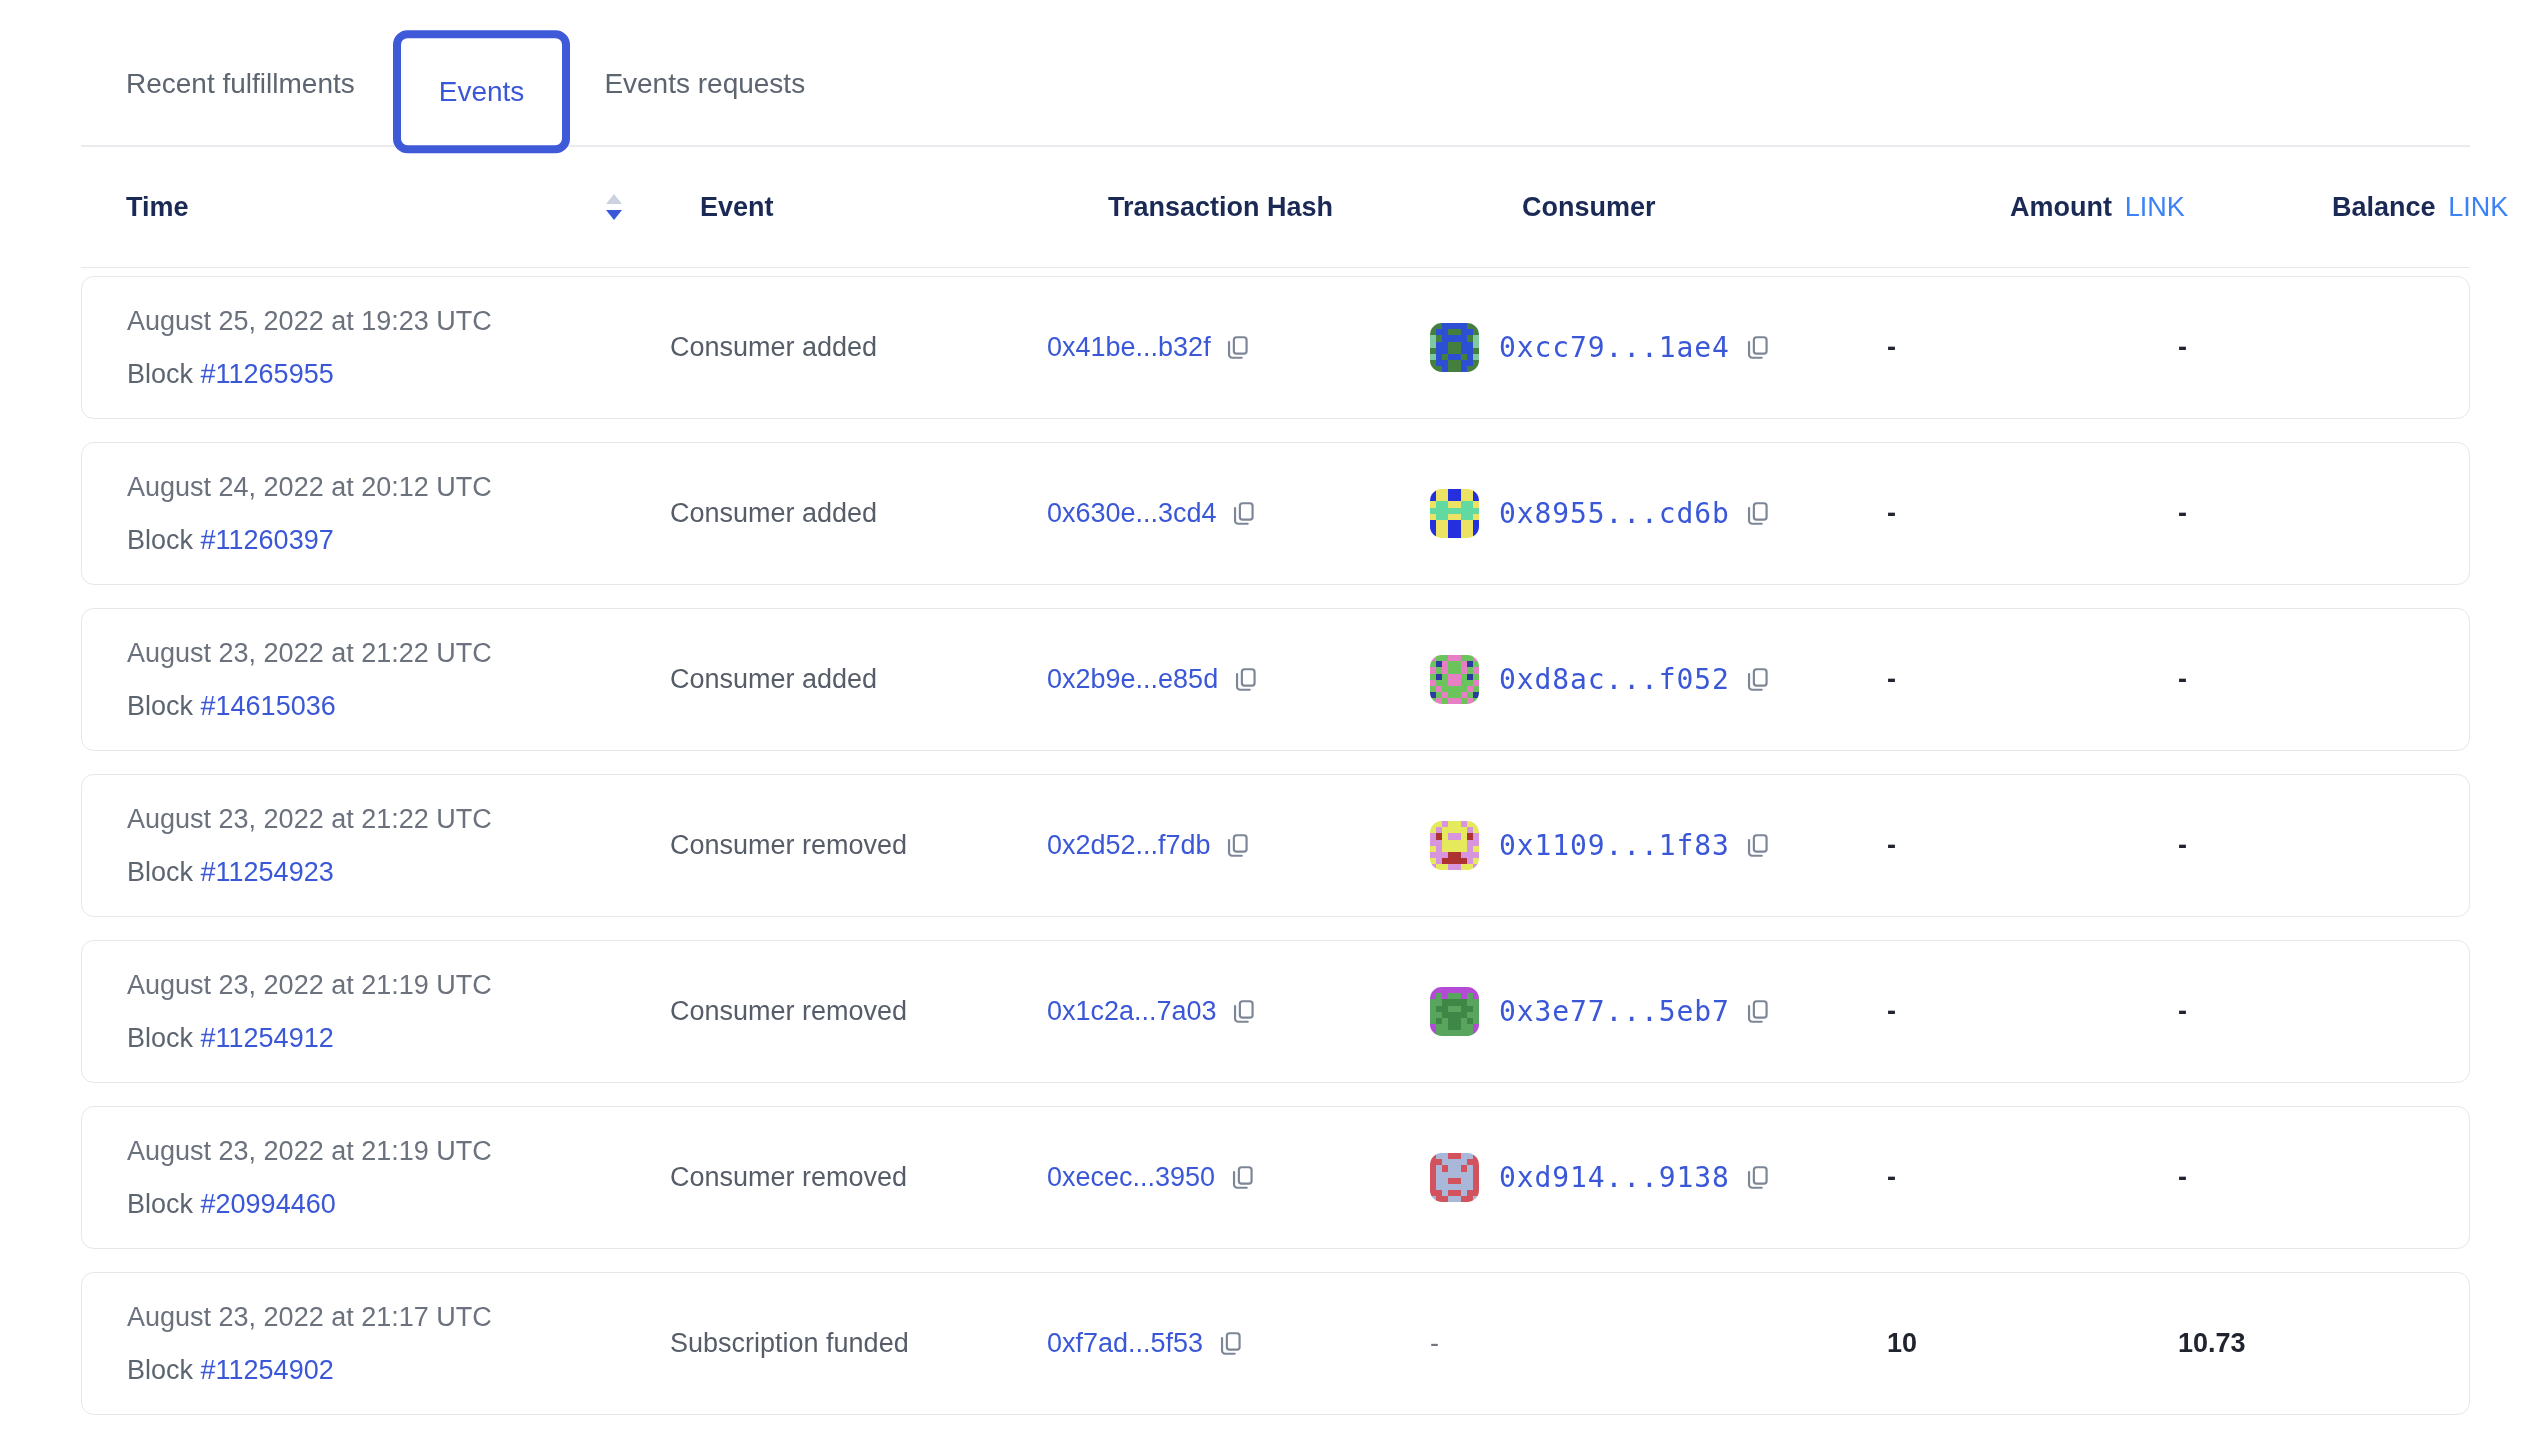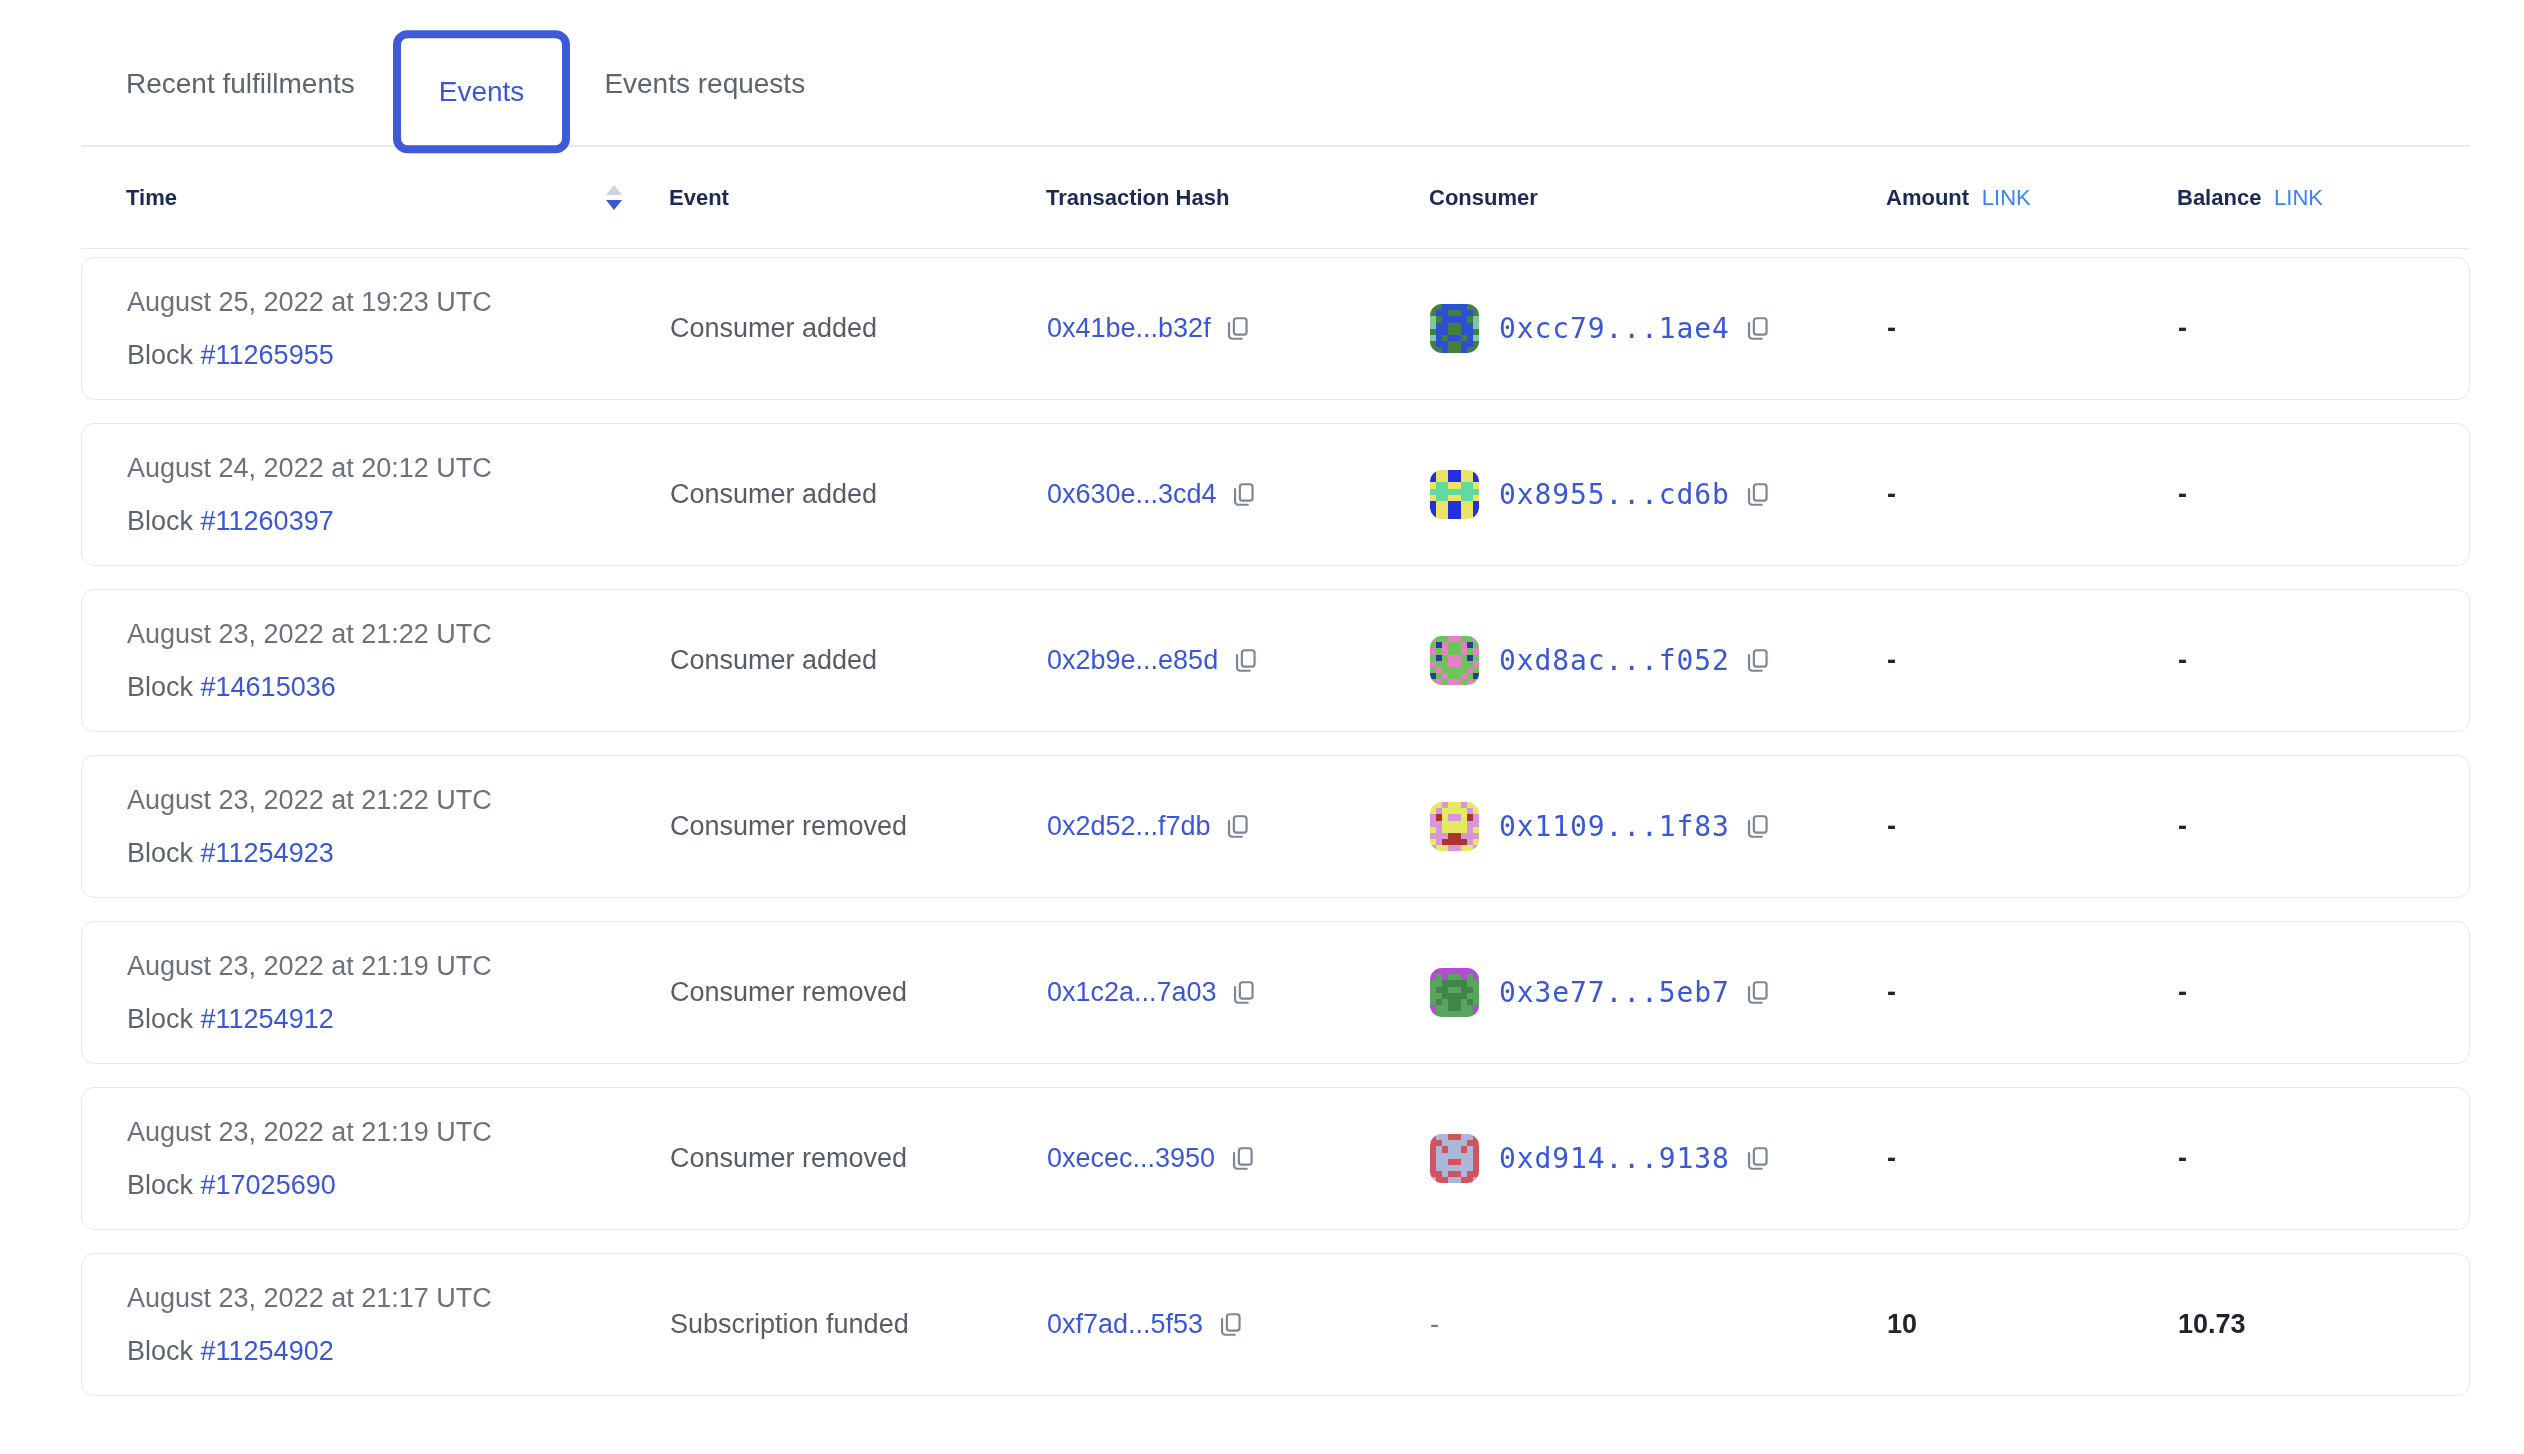--- a/index.html
+++ b/index.html
@@ -22,25 +22,25 @@
   .tab{font-size:28px;color:#5d6570;cursor:pointer;white-space:nowrap;}
   .tab-active-box{
     border:8.2px solid #3f5ad8;border-radius:14.5px;
     padding:0 38px;height:107px;display:flex;align-items:center;justify-content:center;
     margin-left:38px;margin-right:34px;background:#ffffff;
     transform:translateY(8.2px);cursor:pointer;
   }
   .tab-active-box .tab{color:#3a57d7;}
   
   .thead{
-    width:2389px;height:102px;box-sizing:border-box;
+    width:2389px;height:121px;box-sizing:border-box;
     display:grid;grid-template-columns:543px 377px 383px 457px 291px 1fr;
     align-items:center;padding-left:45px;
     border-bottom:1.8px solid #e6e8ec;
-    font-size:22px;font-weight:700;color:#1b2a55;
+    font-size:27px;font-weight:700;color:#1b2a55;gap:31px;
   }
   .th{display:flex;align-items:center;}
   .th .unit{font-weight:400;color:#3b82f6;margin-left:12.7px;}
   .sort{
     display:flex;flex-direction:column;gap:5.5px;align-items:center;
     margin-left:auto;margin-right:47px;cursor:pointer;
   }
   .sort .up{width:0;height:0;border-left:8.2px solid transparent;border-right:8.2px solid transparent;border-bottom:10px solid #ccd2de;}
   .sort .down{width:0;height:0;border-left:8.2px solid transparent;border-right:8.2px solid transparent;border-top:10px solid #3a57d7;}
   
@@ -593,21 +593,21 @@
     </div>
     <div class="cell val">-</div>
     <div class="cell val">-</div>
   </div>
 
   <div class="row-card">
     <div class="cell cell-time">
       <span class="time-line">August 23, 2022 at 21:19 UTC</span>
       <span class="block-line">
         <span>Block</span>
-        <a class="link">#17025690</a>
+        <a class="link">#20994460</a>
       </span>
     </div>
     <div class="cell">Consumer removed</div>
     <div class="cell">
       <a class="link">0xecec...3950</a>
       <span class="copy">
         <svg width="29" height="29" viewBox="0 0 24 24" fill="none">
           <rect x="9" y="3.5" width="10.5" height="13.5" rx="2.2" stroke="#7d8697" stroke-width="1.8"></rect>
           <path d="M15.5 20.5H7.6A2.6 2.6 0 0 1 5 17.9V7.5" stroke="#7d8697" stroke-width="1.8" stroke-linecap="round"></path>
         </svg>

